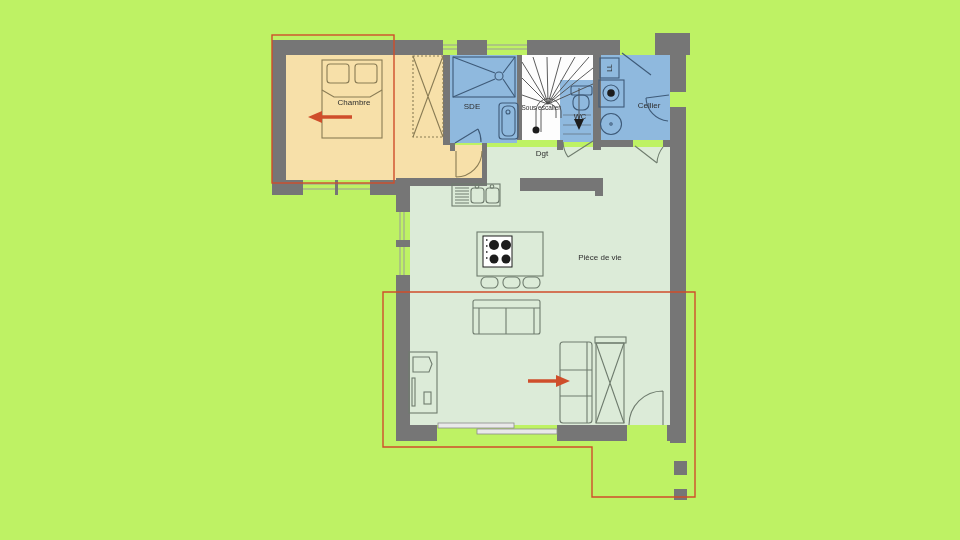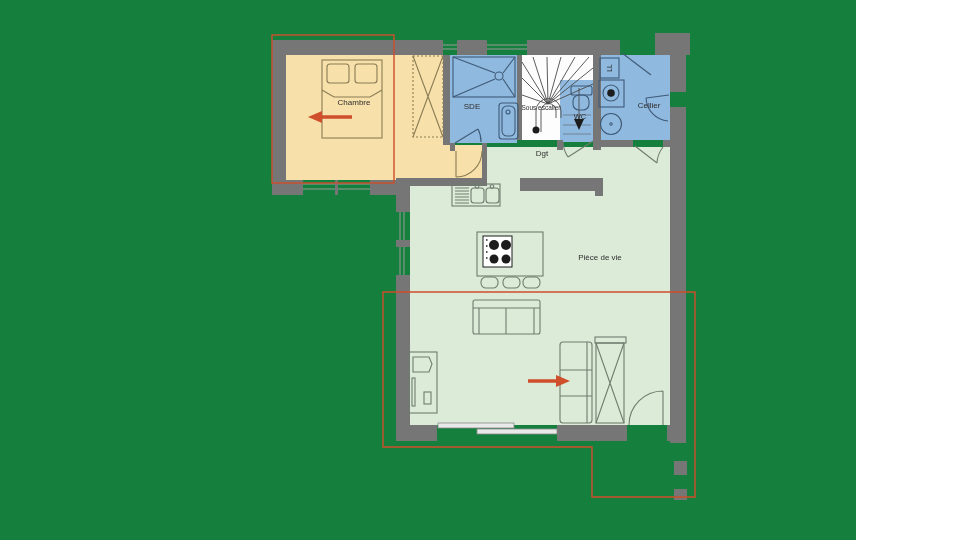--- a/index.html
+++ b/index.html
@@ -1,21 +1,21 @@
 <!DOCTYPE html>
 <html style="--wall: #767676; --bedroom: #f7e0a9; --wet: #8fb9de; --living: #dcebd8; --accent: #cf4e2b; --outline-tan: #8a7c55; --outline-blue: #3e5a78; --outline-green: #6f7c6e; --text: #2e2e2e;"><head>
 <meta charset="utf-8">
 <style>
   :root{
     --wall:#767676; --bedroom:#f7e0a9; --wet:#8fb9de; --living:#dcebd8;
     --accent:#cf4e2b; --outline-tan:#8a7c55; --outline-blue:#3e5a78;
     --outline-green:#6f7c6e; --text:#2e2e2e;
   }
   html,body{margin:0;padding:0;background:#ffffff;}
-  .stage{position:relative;width:856px;height:540px;background:#15803d;overflow:hidden;
+  .stage{position:relative;width:960px;height:540px;background:#bef264;overflow:hidden;
          font-family:"Liberation Sans",sans-serif;}
   svg{display:block}
   .wall{fill:var(--wall)}
   .tan{fill:var(--bedroom)}
   .blue{fill:var(--wet)}
   .green{fill:var(--living)}
   .white{fill:#fdfdfd}
   .lt{stroke:var(--outline-tan);fill:none;stroke-width:1.1}
   .lb{stroke:var(--outline-blue);fill:none;stroke-width:1.1}
   .lg{stroke:var(--outline-green);fill:none;stroke-width:1.1}

